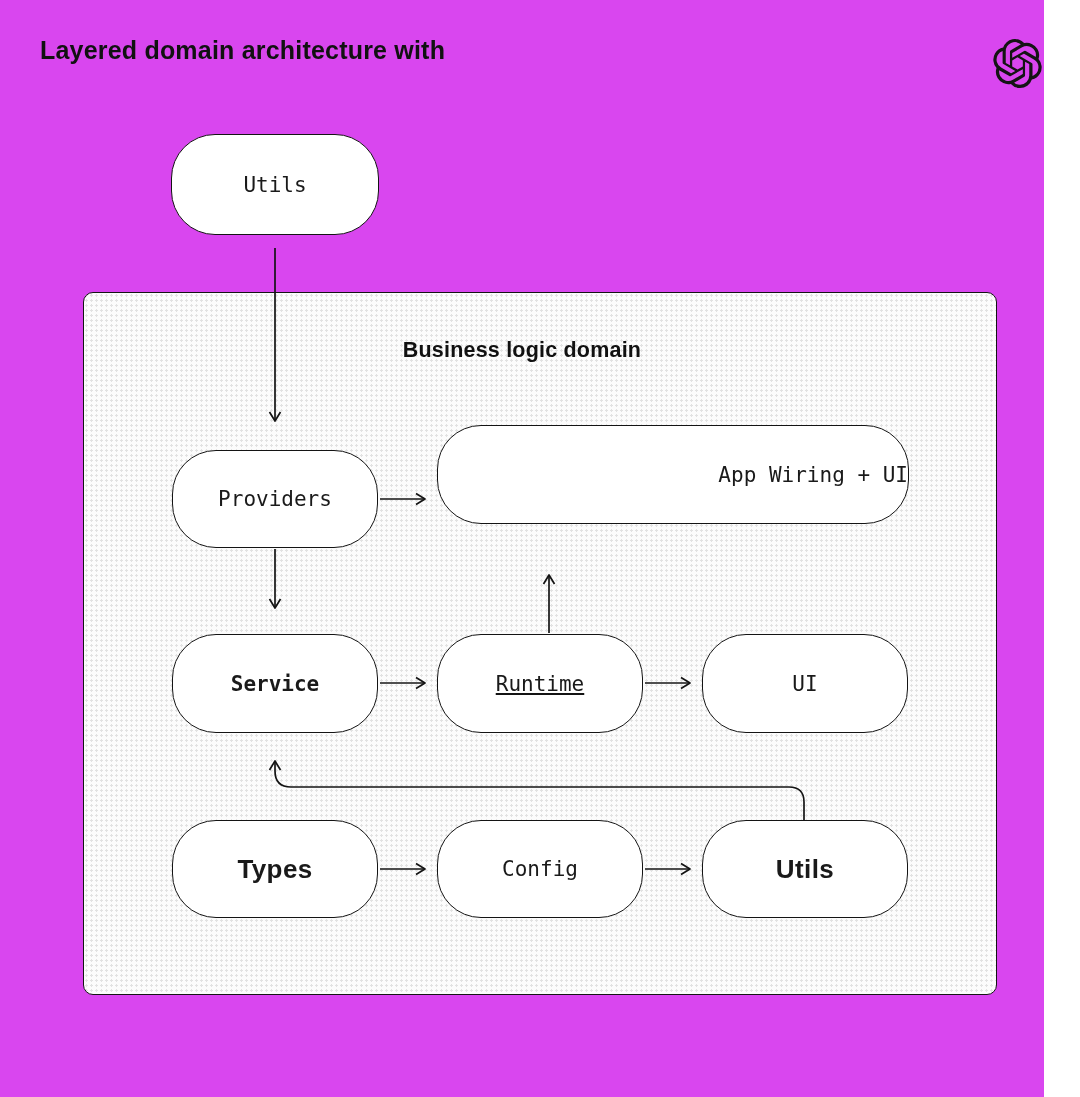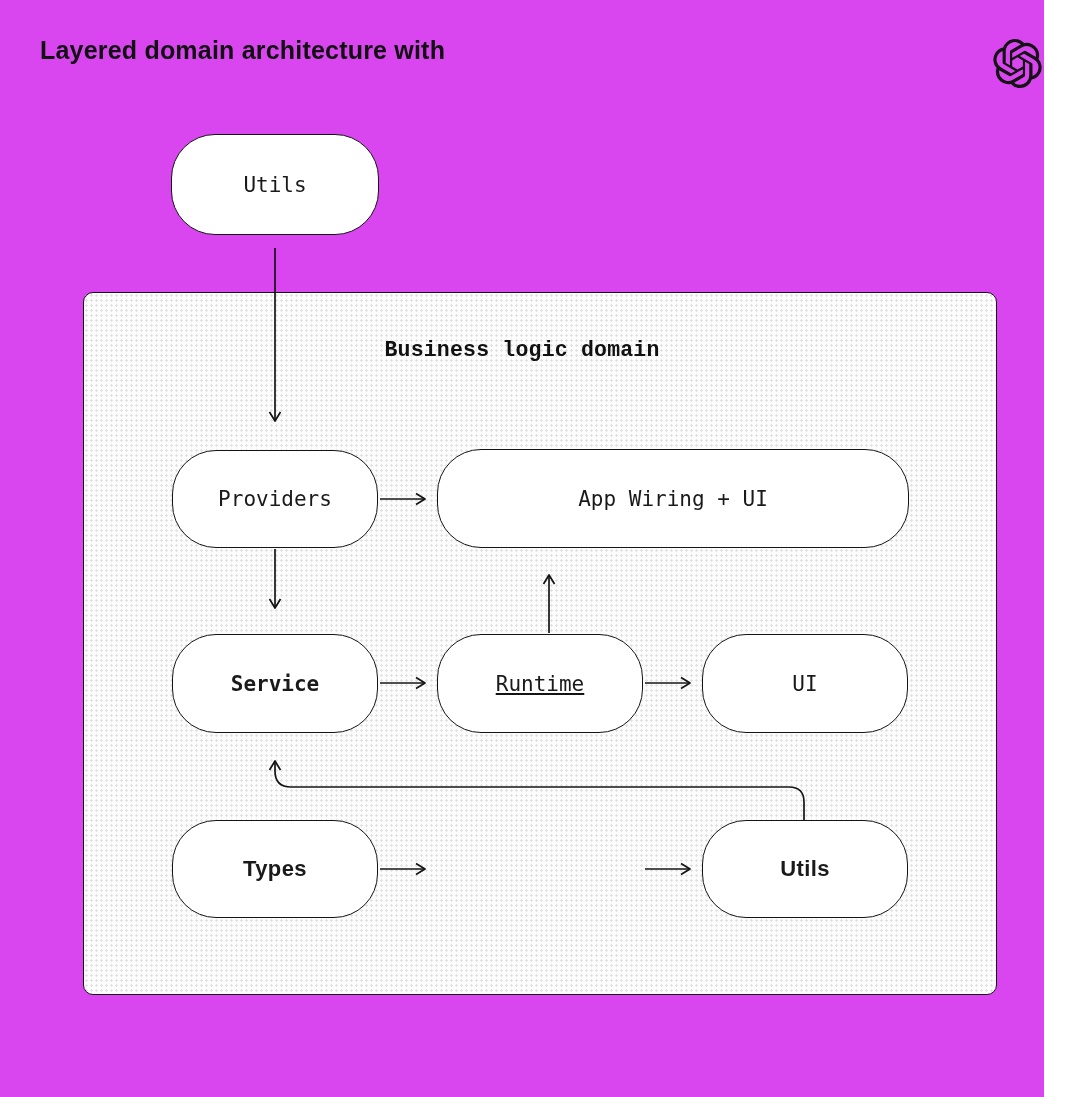--- a/index.html
+++ b/index.html
@@ -20,41 +20,40 @@
     box-sizing:border-box;border:1.7px solid #141414;border-radius:10px;
     background-color:#fcfcfc;
     background-image:radial-gradient(circle,#e2e2e2 1px,transparent 1.2px);
     background-size:5px 5px;
     z-index:1;
   }
   .domain-label{
     position:absolute;left:0;top:338px;width:100%;text-align:center;
     font-size:21.5px;font-weight:600;color:#111111;letter-spacing:0.2px;
     z-index:2;
-    font-family:Liberation Mono, monospace;
   }
 
   .node{
     position:absolute;box-sizing:border-box;background:#ffffff;
     border:1.7px solid #141414;border-radius:44px;
     display:flex;align-items:center;justify-content:center;
     z-index:4;
   }
   .node .label{
     font-family:"DejaVu Sans Mono",monospace;
     font-size:21px;color:#1a1a1a;white-space:nowrap;
   }
   .node.sans .label{
     font-family:"Liberation Sans",sans-serif;
-    font-weight:600;font-size:22px;letter-spacing:0.4px;
+    font-weight:600;font-size:26px;letter-spacing:0.4px;
   }
 
   .n-utils     {left:171px;top:134px;width:208px;height:101px;}
   .n-providers {left:172px;top:450px;width:206px;height:98px;text-align:center;}
-  .n-appwiring {left:437px;top:449px;width:472px;height:99px;}
+  .n-appwiring {left:437px;top:425px;width:472px;height:99px;justify-content:flex-end;}
   .n-service   {left:172px;top:634px;width:206px;height:99px;font-weight:bold;}
   .n-runtime   {left:437px;top:634px;width:206px;height:99px;text-decoration:underline;}
   .n-ui        {left:702px;top:634px;width:206px;height:99px;}
   .n-types     {left:172px;top:820px;width:206px;height:98px;}
   .n-config    {left:437px;top:820px;width:206px;height:98px;}
   .n-repo      {left:702px;top:820px;width:206px;height:98px;}
 
   .edges{
     position:absolute;left:0;top:0;width:1080px;height:1097px;
     z-index:6;pointer-events:none;
@@ -96,20 +95,23 @@
   </div>
   <div class="node n-runtime">
     <span class="label">Runtime</span>
   </div>
   <div class="node n-ui">
     <span class="label">UI</span>
   </div>
   <div class="node sans n-types">
     <span class="label">Types</span>
   </div>
+  <div class="node n-config">
+    <span class="label">Config</span>
+  </div>
   <div class="node sans n-repo">
     <span class="label">Utils</span>
   </div>
 
   <svg class="edges" viewBox="0 0 1080 1097" xmlns="http://www.w3.org/2000/svg">
     <defs>
       <marker id="arrow" viewBox="0 0 16 16" refX="12" refY="8" markerWidth="16" markerHeight="16" markerUnits="userSpaceOnUse" orient="auto">
         <path d="M3,2.5 L12,8 L3,13.5" fill="none" stroke="#141414" stroke-width="1.7" stroke-linecap="round" stroke-linejoin="round"></path>
       </marker>
     </defs>

